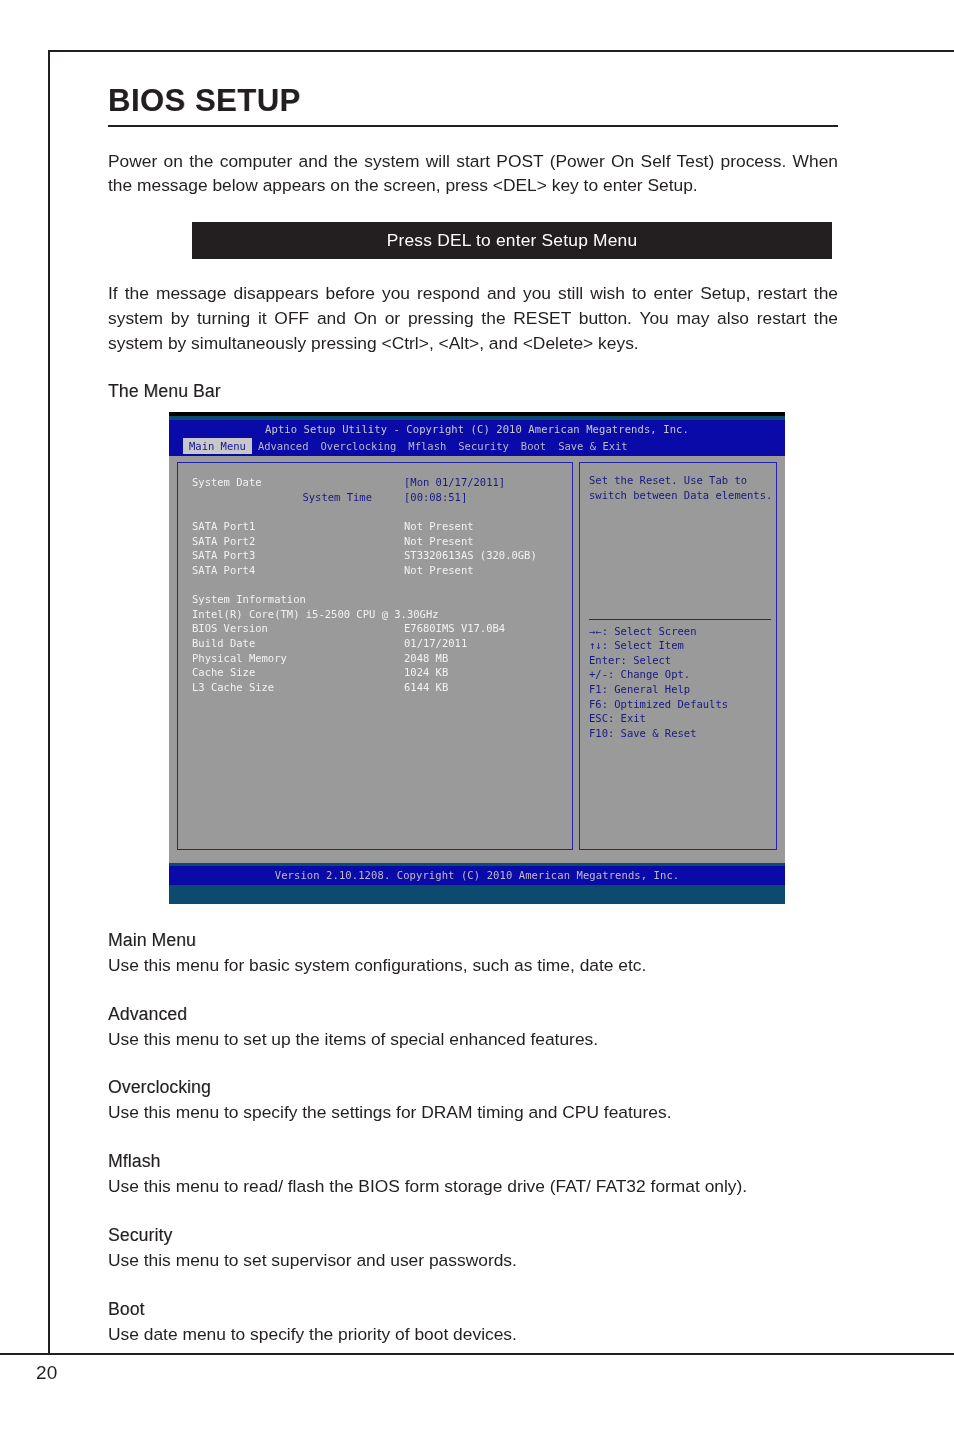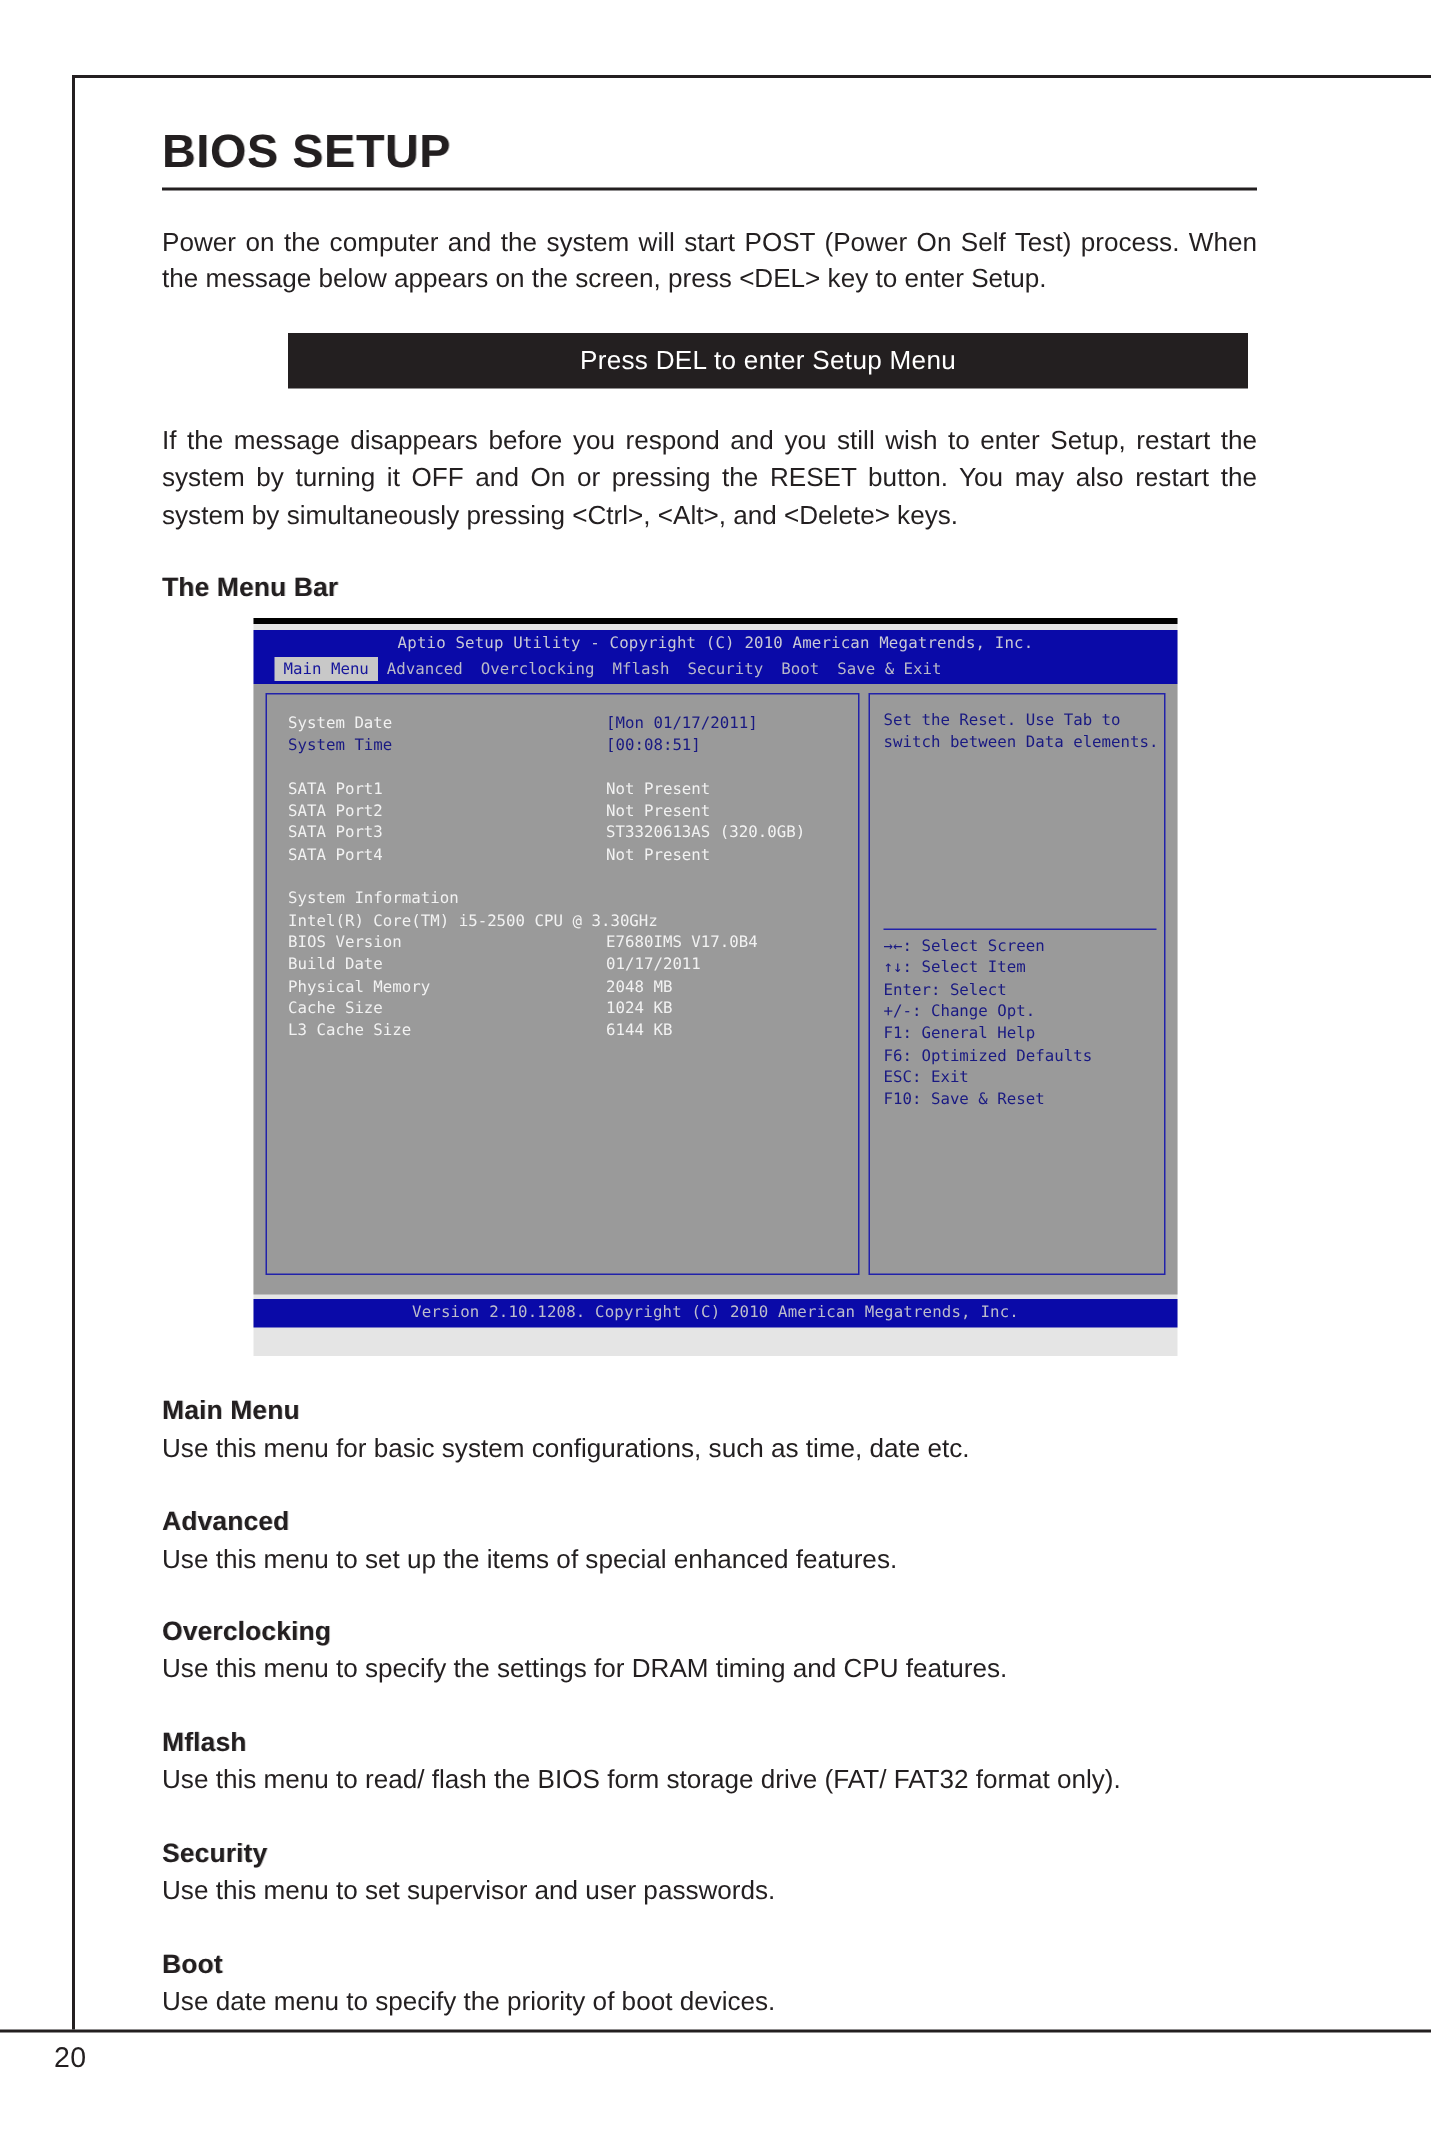--- a/index.html
+++ b/index.html
@@ -80,32 +80,32 @@
     font-size: 17.4px;
     display: flex;
     align-items: center;
     justify-content: center;
     letter-spacing: .2px;
   }
 
   h2.sec {
     margin: 26px 0 2px 0;
     font-size: 17.6px;
-    font-weight: bold;
+    font-weight: normal;
     color: #231f20;
     letter-spacing: .1px;
     text-shadow: 0.6px 0 0 rgba(90,90,90,.45);
   }
   h2.sec + p.body { margin-top: 1px; }
 
   
   .bios-wrap {
     margin: 10px 0 0 61px;
     width: 616px;
-    background: #e5e5e5;
+    background: #0c4a6e;
     font-family: "DejaVu Sans Mono", "Liberation Mono", monospace;
     font-size: 10.5px;
     line-height: 14.6px;
     position: relative;
     padding-bottom: 19px;
   }
   .bios-titlebar {
     background: #0a0aa8;
     color: #c9c9d6;
     text-align: center;
@@ -153,21 +153,21 @@
   }
   .row {
     display: flex;
     white-space: pre;
     height: 14.6px;
     gap: 32px;
   }
   .row .lbl { width: 180px; flex: 0 0 180px; }
   .row .val { }
   .c-white { color: #f2f2f2; }
-  .c-blue  { color: #191982; }
+  .c-blue  { color: #191982; text-align: right; }
   .spacer { height: 14.6px; }
 
   .help-text { color: #191982; white-space: pre; }
   .help-divider {
     margin: 116px 0 4px 0;
     border-top: 1.5px solid #2222aa;
     width: 182px;
   }
   .key-line { color: #191982; white-space: pre; }
 

